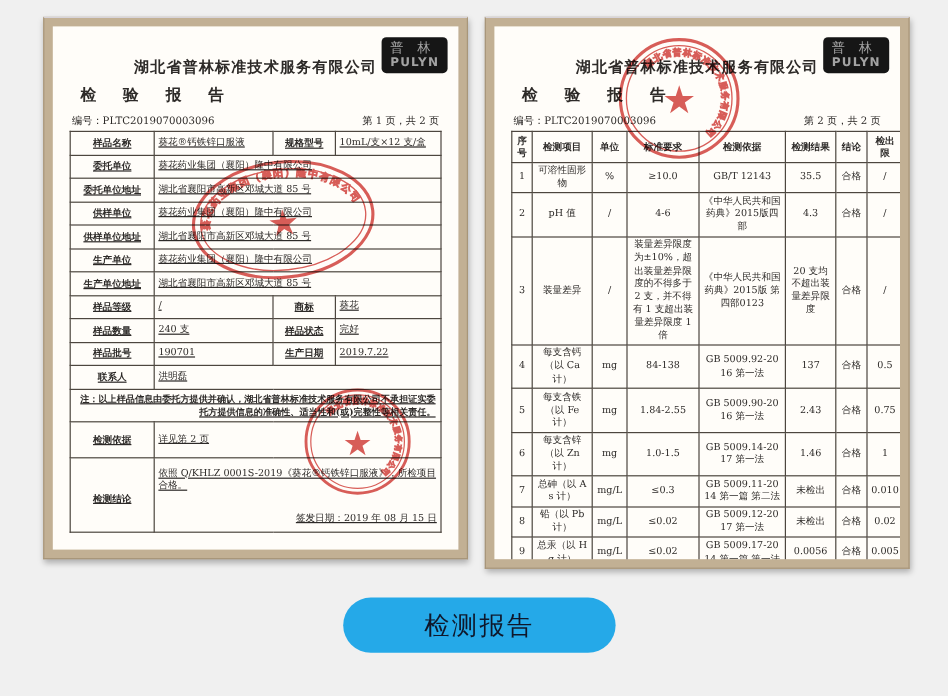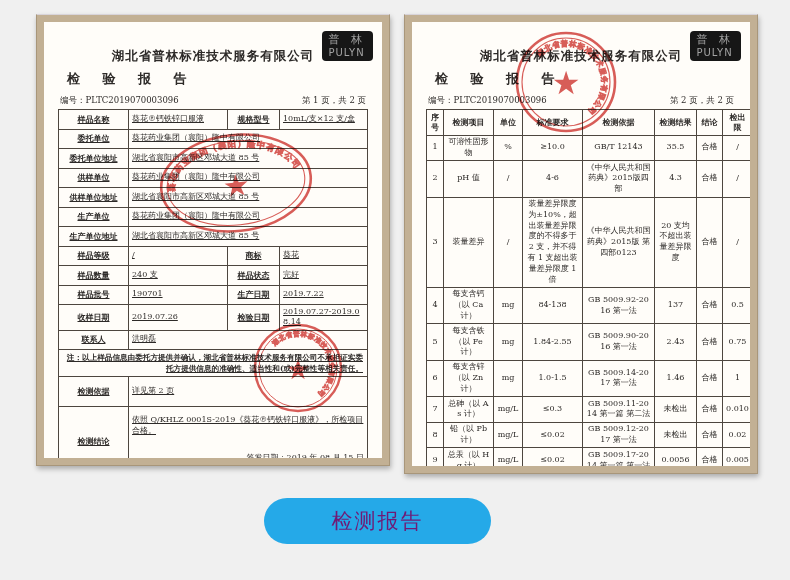--- a/index.html
+++ b/index.html
@@ -10,21 +10,21 @@
   .doc{position:absolute;top:14px;background:#c2b094;border:1px solid #a8967a;
        border-top-color:#d8d4da;box-shadow:1px 3px 5px rgba(0,0,0,.28);padding:7px;box-sizing:border-box;}
   .doc-left{left:36px;width:354px;height:452px;}
   .doc-right{left:404px;width:354px;height:460px;}
   .page{position:relative;background:#fffdf9;width:100%;height:100%;box-sizing:border-box;
         padding:14px 14px 8px;overflow:hidden;color:#2d2a28;font-family:"DejaVu Serif",serif;}
 
   .logo{position:absolute;top:9px;right:9px;background:#161616;color:#a3a3a3;border-radius:4px;
         padding:3px 7px;text-align:left;line-height:1.15;}
   .logo .l1{font-size:11px;letter-spacing:4px;}
-  .logo .l2{font-size:10px;font-weight:normal;letter-spacing:1px;font-family:"DejaVu Sans",sans-serif;}
+  .logo .l2{font-size:10px;font-weight:bold;letter-spacing:1px;font-family:"DejaVu Sans",sans-serif;}
 
   .company{margin:12px 30px 0;text-align:center;font-size:12.5px;font-weight:bold;letter-spacing:1px;}
   .rtitle{font-size:13px;font-weight:bold;letter-spacing:9px;margin-top:5px;text-indent:9px;}
   .meta{display:flex;justify-content:space-between;font-size:8.5px;margin:7px 2px 2px;}
 
   table.grid{width:100%;border-collapse:collapse;table-layout:fixed;}
   table.grid td,table.grid th{border:1px solid #4d463f;font-size:8px;padding:1.5px 3px;
         line-height:1.35;word-break:break-all;vertical-align:middle;}
   
   .t1 td{height:15.5px;text-decoration:underline;}
@@ -36,22 +36,22 @@
 
   
   .t2 th{font-size:7.8px;font-weight:bold;padding:1px;}
   .t2 td{font-size:7.3px;text-align:center;padding:1px;line-height:1.3;}
 
   
   .stamp{position:absolute;pointer-events:none;opacity:.82;mix-blend-mode:multiply;}
   .stamp *{fill:none;stroke:#cf3a35;}
   .stamp text{fill:#cf3a35;stroke:none;font-family:"DejaVu Serif",serif;}
 
-  .cta{position:absolute;left:264px;top:498px;width:227px;height:46px;border:none;border-radius:23px;
-       background:#25a9e8;color:#701a75;font-size:21px;letter-spacing:2px;cursor:pointer;
+  .cta{position:absolute;left:286px;top:498px;width:227px;height:46px;border:none;border-radius:23px;
+       background:#25a9e8;color:#0f172a;font-size:21px;letter-spacing:2px;cursor:pointer;
        font-family:"DejaVu Sans",sans-serif;display:flex;align-items:center;justify-content:center;}
 </style>
 </head>
 <body>
 
 <div class="stage">
 
   <div class="doc doc-left">
     <div class="page">
       <div class="logo">
@@ -113,26 +113,20 @@
               <td class="lbl">样品数量</td>
               <td>240 支</td>
               <td class="lbl">样品状态</td>
               <td>完好</td>
             </tr>
             <tr>
               <td class="lbl">样品批号</td>
               <td>190701</td>
               <td class="lbl">生产日期</td>
               <td>2019.7.22</td>
-            </tr>
-            <tr>
-              <td class="lbl">收样日期</td>
-              <td>2019.07.26</td>
-              <td class="lbl">检验日期</td>
-              <td>2019.07.27-2019.08.14</td>
             </tr>
             <tr>
               <td class="lbl">联系人</td>
               <td colspan="3">洪明磊</td>
             </tr>
           </tbody>
         <tbody>
           <tr class="noterow">
             <td colspan="4">注：以上样品信息由委托方提供并确认，湖北省普林标准技术服务有限公司不承担证实委托方提供信息的准确性、适当性和(或)完整性等相关责任。</td>
           </tr>

